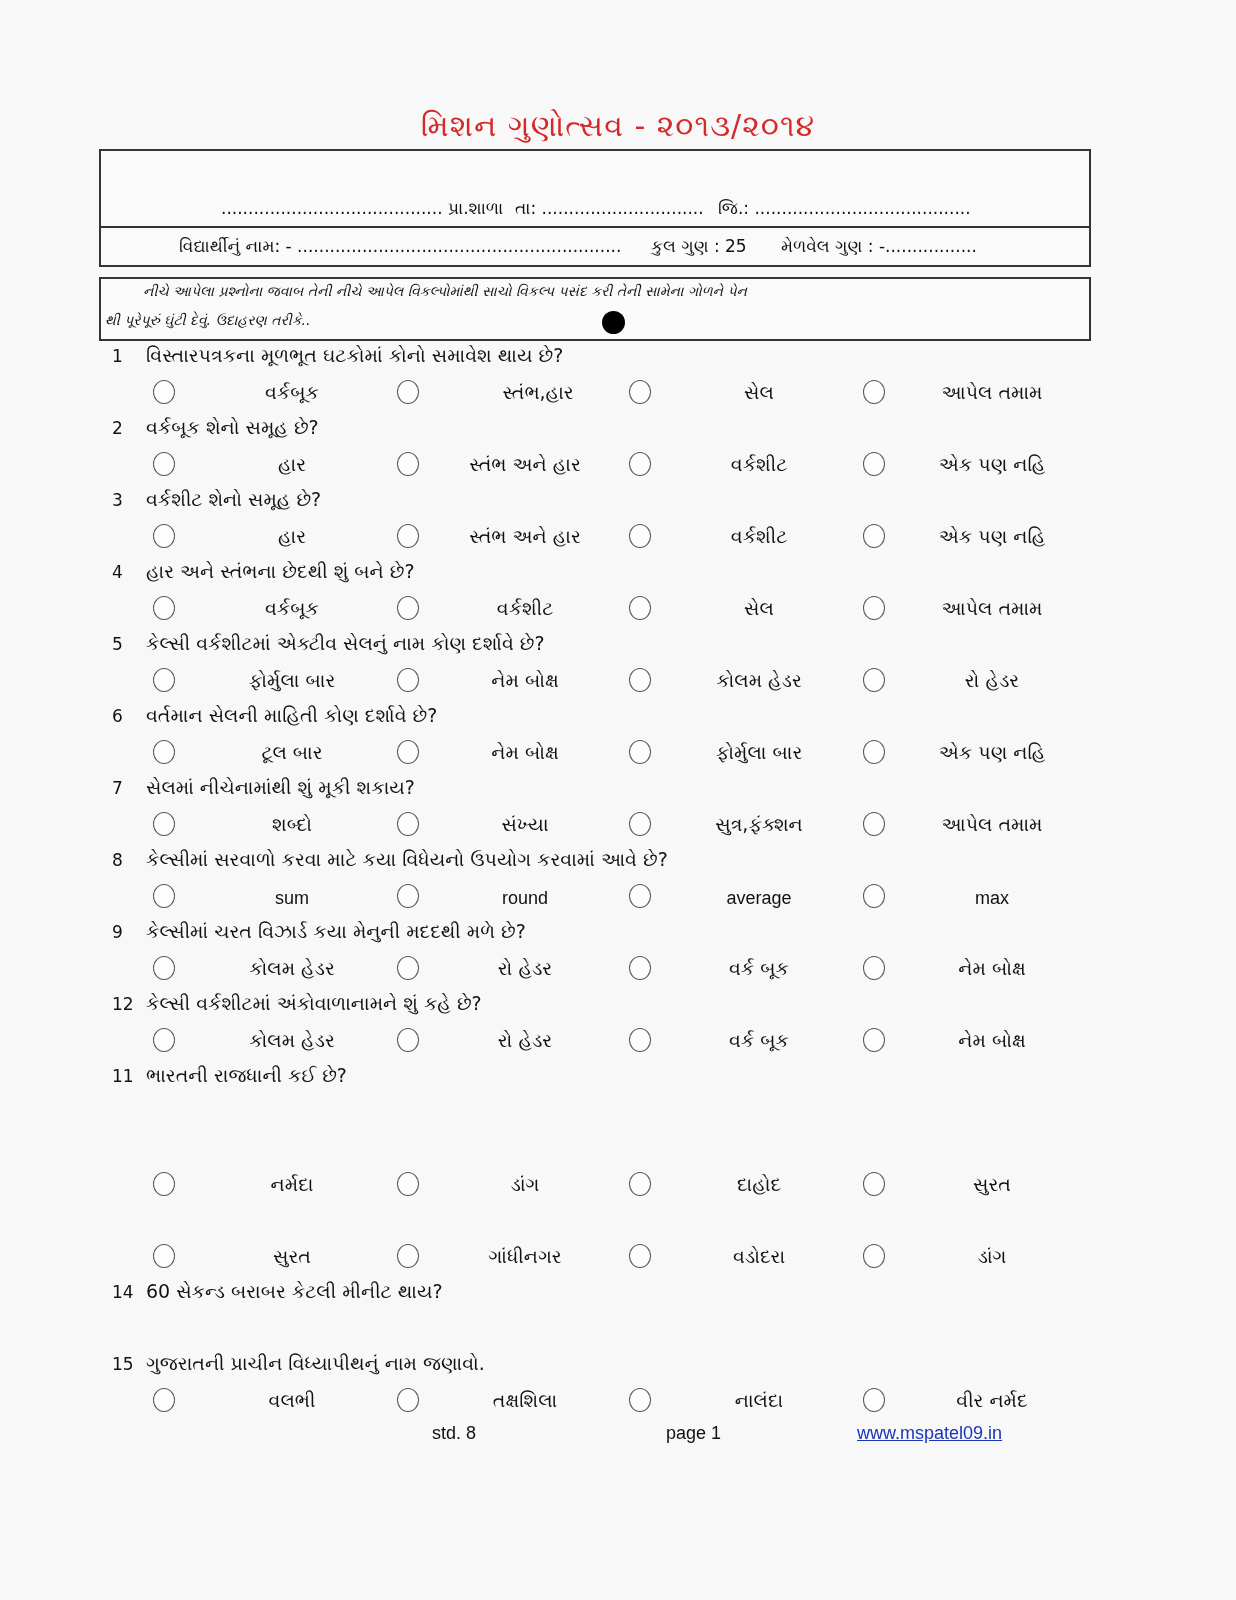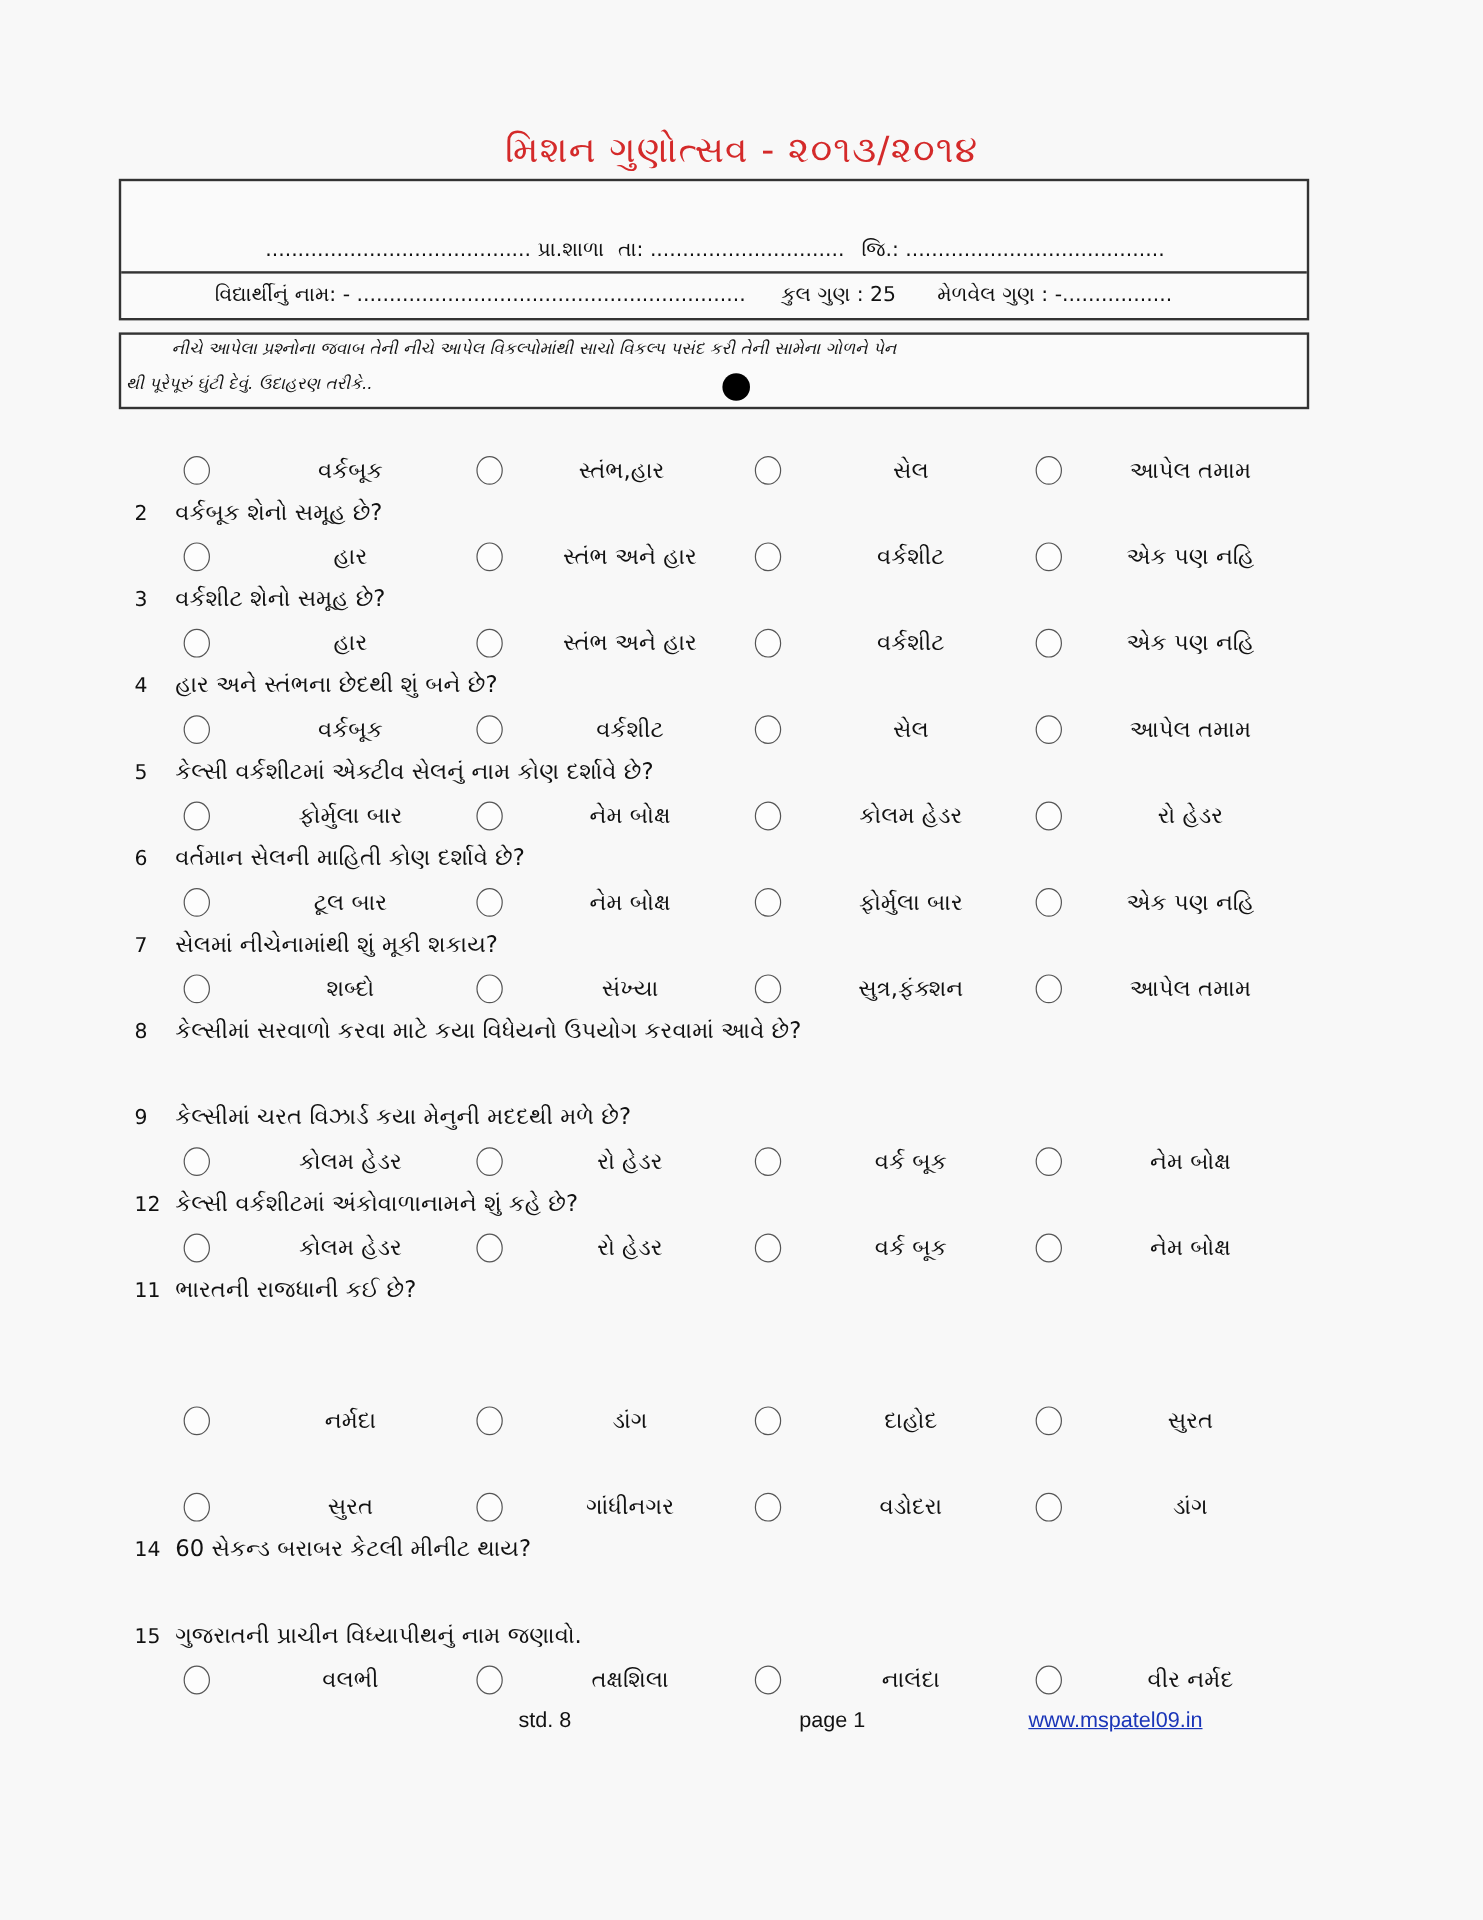--- a/index.html
+++ b/index.html
@@ -68,25 +68,26 @@
 
 <div class="instr-box">
   <span class="instr-l1">નીચે આપેલા પ્રશ્નોના જવાબ તેની નીચે આપેલ વિકલ્પોમાંથી સાચો વિકલ્પ પસંદ કરી તેની સામેના ગોળને પેન</span>
   <span class="instr-l2">થી પૂરેપૂરું ઘુંટી દેવું. ઉદાહરણ તરીકે..</span>
   <span class="example-dot"></span>
 </div>
 
 <div class="q-list">
 
   <div class="question" style="top:0px">
+    <div class="q-text"><span class="q-num">1</span><span>વિસ્તારપત્રકના મૂળભૂત ઘટકોમાં કોનો સમાવેશ થાય છે?</span></div>
     <div class="opt-row">
       <span class="radio" style="left:153px"></span>
         <span class="opt-label" style="left:192px">વર્કબૂક</span>
       <span class="radio" style="left:397px"></span>
-        <span class="opt-label" style="left:418px">સ્તંભ,હાર</span>
+        <span class="opt-label" style="left:438px">સ્તંભ,હાર</span>
       <span class="radio" style="left:629px"></span>
         <span class="opt-label" style="left:659px">સેલ</span>
       <span class="radio" style="left:863px"></span>
         <span class="opt-label" style="left:892px">આપેલ તમામ</span>
     </div>
   </div>
 
   <div class="question" style="top:72px">
     <div class="q-text"><span class="q-num">2</span><span>વર્કબૂક શેનો સમૂહ છે?</span></div>
     <div class="opt-row">
@@ -166,20 +167,30 @@
         <span class="opt-label" style="left:425px">સંખ્યા</span>
       <span class="radio" style="left:629px"></span>
         <span class="opt-label" style="left:659px">સુત્ર,ફંક્શન</span>
       <span class="radio" style="left:863px"></span>
         <span class="opt-label" style="left:892px">આપેલ તમામ</span>
     </div>
   </div>
 
   <div class="question" style="top:504px">
     <div class="q-text"><span class="q-num">8</span><span>કેલ્સીમાં સરવાળો કરવા માટે કયા વિધેયનો ઉપયોગ કરવામાં આવે છે?</span></div>
+    <div class="opt-row latin">
+      <span class="radio" style="left:153px"></span>
+        <span class="opt-label" style="left:192px">sum</span>
+      <span class="radio" style="left:397px"></span>
+        <span class="opt-label" style="left:425px">round</span>
+      <span class="radio" style="left:629px"></span>
+        <span class="opt-label" style="left:659px">average</span>
+      <span class="radio" style="left:863px"></span>
+        <span class="opt-label" style="left:892px">max</span>
+    </div>
   </div>
 
   <div class="question" style="top:576px">
     <div class="q-text"><span class="q-num">9</span><span>કેલ્સીમાં ચરત વિઝાર્ડ કયા મેનુની મદદથી મળે છે?</span></div>
     <div class="opt-row">
       <span class="radio" style="left:153px"></span>
         <span class="opt-label" style="left:192px">કોલમ હેડર</span>
       <span class="radio" style="left:397px"></span>
         <span class="opt-label" style="left:425px">રો હેડર</span>
       <span class="radio" style="left:629px"></span>

